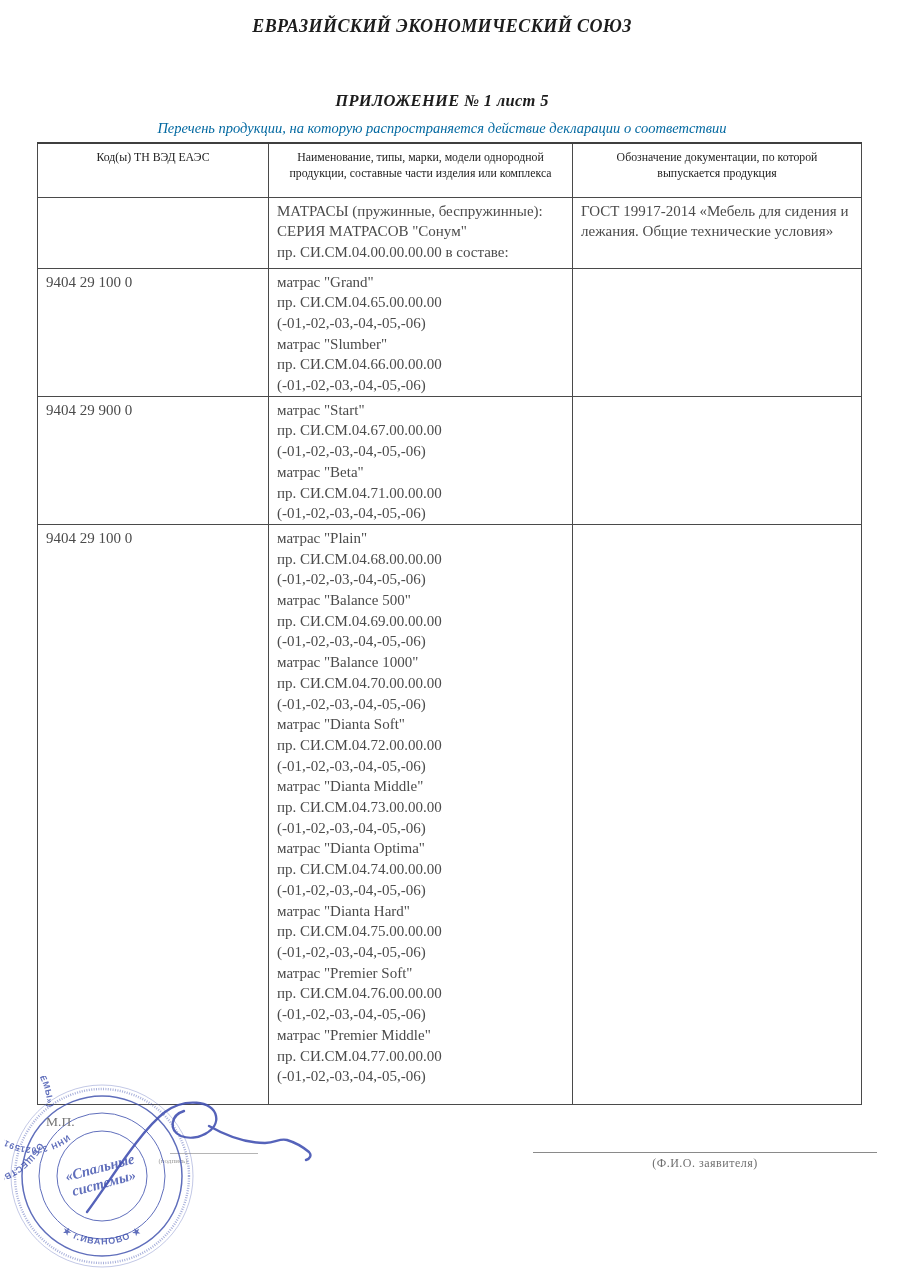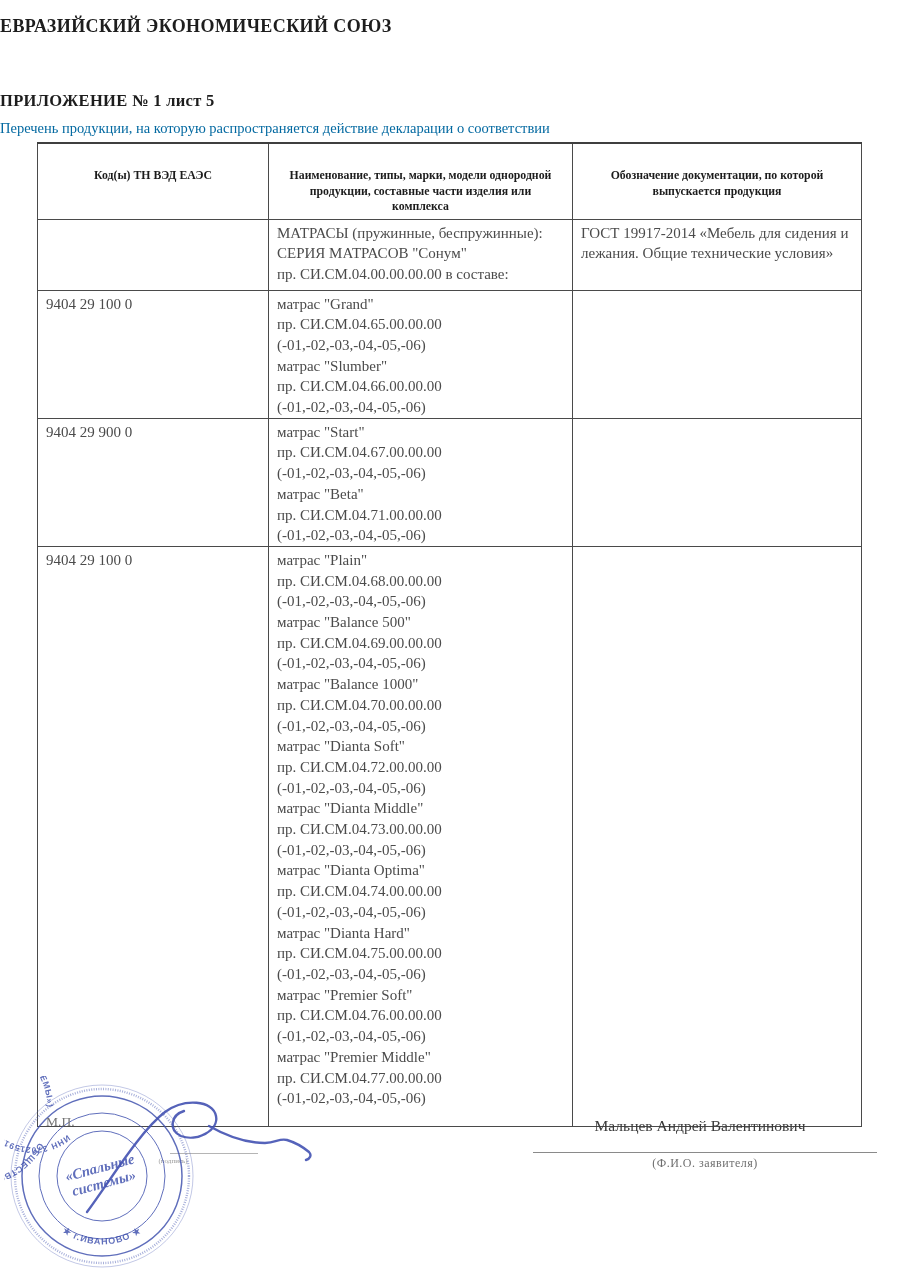--- a/index.html
+++ b/index.html
@@ -1,36 +1,36 @@
 <!DOCTYPE html>
 <html><head>
 <meta charset="utf-8">
 <style>
   html,body{margin:0;padding:0;background:#ffffff;}
   .page{
     position:relative;width:900px;height:1280px;background:#fff;overflow:hidden;
     font-family:"Liberation Serif","DejaVu Serif",serif;color:#222;
   }
-  .center-line{position:absolute;left:0;width:884px;text-align:left;white-space:nowrap;}
+  .center-line{position:absolute;left:0;width:884px;text-align:center;white-space:nowrap;font-style:italic;}
   .t1{top:16px;font-size:18px;font-weight:bold;letter-spacing:.4px;color:#1d1d1d;}
   .t2{top:47px;font-size:16.5px;font-weight:bold;letter-spacing:.3px;color:#1d1d1d;margin-top:44px;}
   .t3{top:75px;font-size:16.5px;font-weight:bold;letter-spacing:.3px;color:#1d1d1d;}
   .subtitle{top:120px;font-size:14.5px;color:#0369a1;}
 
   table.products{
     position:absolute;left:37px;top:142px;width:824px;
     border-collapse:collapse;table-layout:fixed;
     border:1.6px solid #3f3f3f;border-top-width:2.6px;
   }
   table.products th, table.products td{
     border:1.2px solid #4a4a4a;vertical-align:top;overflow:hidden;
   }
   table.products th{
-    font-size:11.8px;line-height:15.5px;font-weight:bold;color:#1c1c1c;
-    text-align:center;padding:24px 18px 4px 18px;height:54px;box-sizing:border-box;
+    font-size:11.8px;line-height:15.5px;font-weight:normal;color:#1c1c1c;
+    text-align:center;padding:6px 18px 4px 18px;height:54px;box-sizing:border-box;
   }
   table.products td{
     font-size:15px;line-height:20.7px;color:#4b4b4b;
     padding:3px 6px 0 8px;box-sizing:border-box;
   }
   tr.r0 td{height:71px;}
   tr.r1 td{height:124px;}
   tr.r2 td{height:124px;}
   tr.r3 td{height:580px;}
   .line{white-space:nowrap;}
@@ -185,17 +185,16 @@
   <svg class="signature" width="280" height="140" viewBox="0 0 280 140">
     <g fill="none" stroke="#4352b2" stroke-width="2.4" stroke-linecap="round" opacity="0.9">
       <path d="M 27 127 C 50 96 80 46 105 27 C 124 13 153 15 156 31 C 159 46 136 57 121 51 C 108 45 111 30 124 26"></path>
       <path d="M 149 41 C 170 53 190 58 205 58 C 216 58 219 53 227 55 C 237 58 243 62 249 67 C 252 70 250 74 246 75"></path>
     </g>
   </svg>
 
   <div class="sig-rule"></div>
   <div class="sig-caption">(подпись)</div>
 
-  <div class="applicant-name">Мальцев Андрей Валентинович</div>
   <div class="fio-rule"></div>
   <div class="fio-caption">(Ф.И.О. заявителя)</div>
 
 </div>
 
 </body></html>

